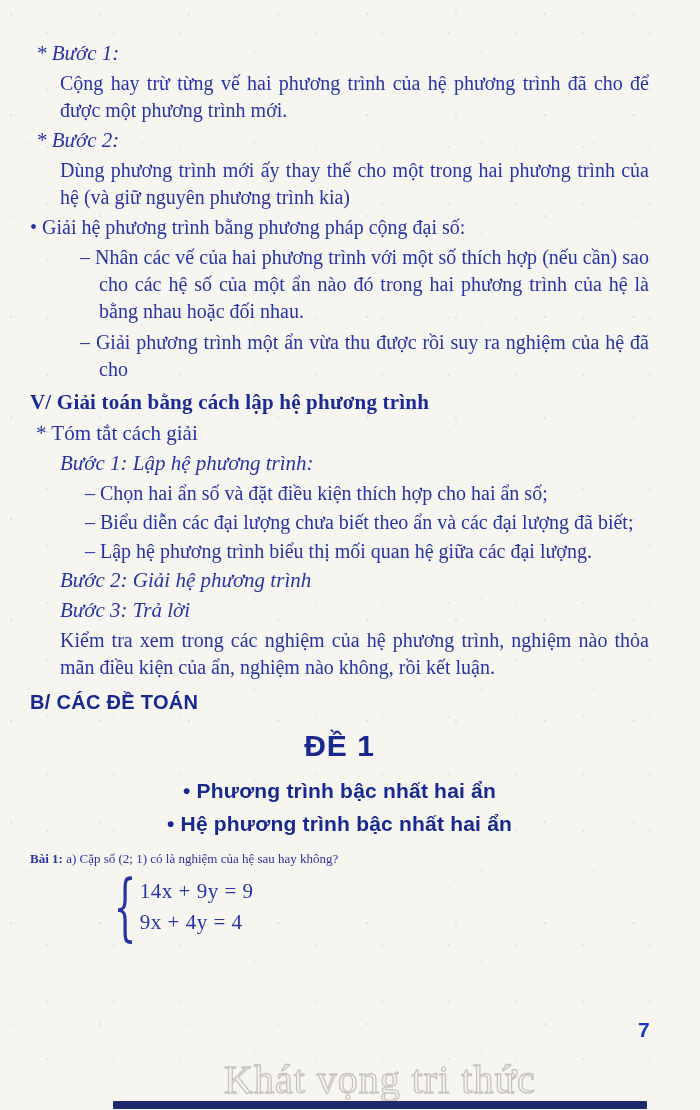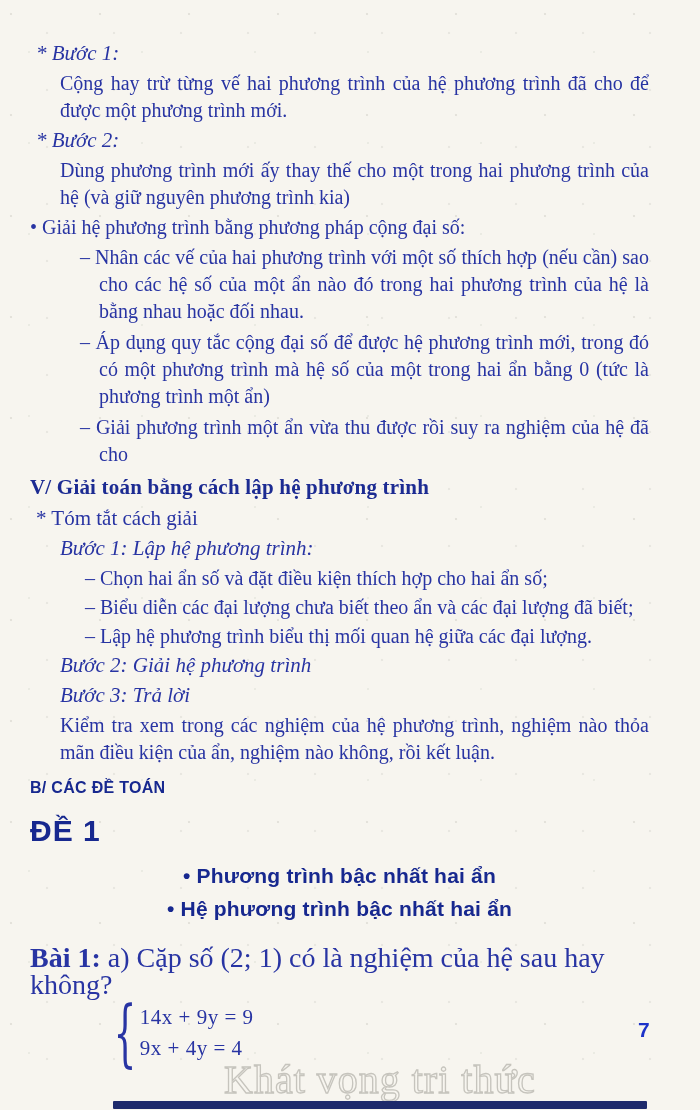--- a/index.html
+++ b/index.html
@@ -59,45 +59,46 @@
     font-size: 21px;
     margin: 2px 0 3px 30px;
     font-family: Liberation Serif, serif;
   }
   .dash-line {
     margin: 1px 0 2px 55px;
   }
   .b-heading {
     font-family: "Liberation Sans", sans-serif;
     font-weight: bold;
-    font-size: 16px;
+    font-size: 20px;
     color: #17288f;
     margin: 8px 0 6px 0;
     letter-spacing: .3px;
   }
   .exam-title {
     font-family: "Liberation Sans", sans-serif;
     font-weight: bold;
     font-size: 30px;
     color: #17288f;
+    text-align: center;
     margin: 16px 0 18px 0;
     letter-spacing: 1px;
   }
   .topic-line {
     font-family: "Liberation Sans", sans-serif;
     font-weight: bold;
     font-size: 21px;
     color: #17288f;
     text-align: center;
     margin: 0 0 6px 0;
     letter-spacing: .2px;
   }
   .exercise-line {
-    margin: 22px 0 4px 0;
-    font-size: 28px;
+    margin: 8px 0 4px 0;
+    font-size: 13px;
   }
   .exercise-label { font-weight: bold; }
   .equation-block {
     display: flex;
     align-items: center;
     margin: 2px 0 0 72px;
   }
   .brace {
     font-family: "DejaVu Serif", serif;
     font-size: 72px;
@@ -159,21 +160,20 @@
   <div class="content">
 
     <div class="star-line">* Bước 1:</div>
     <div class="para">Cộng hay trừ từng vế hai phương trình của hệ phương trình đã cho để được một phương trình mới.</div>
 
     <div class="star-line">* Bước 2:</div>
     <div class="para">Dùng phương trình mới ấy thay thế cho một trong hai phương trình của hệ (và giữ nguyên phương trình kia)</div>
 
     <div class="bullet-heading">• Giải hệ phương trình bằng phương pháp cộng đại số:</div>
     <div class="dash-para">– Nhân các vế của hai phương trình với một số thích hợp (nếu cần) sao cho các hệ số của một ẩn nào đó trong hai phương trình của hệ là bằng nhau hoặc đối nhau.</div>
-    <div class="dash-para">– Áp dụng quy tắc cộng đại số để được hệ phương trình mới, trong đó có một phương trình mà hệ số của một trong hai ẩn bằng 0 (tức là phương trình một ẩn)</div>
     <div class="dash-para">– Giải phương trình một ẩn vừa thu được rồi suy ra nghiệm của hệ đã cho</div>
 
     <div class="v-heading">V/ Giải toán bằng cách lập hệ phương trình</div>
     <div class="italic-line">* Tóm tắt cách giải</div>
     <div class="italic-step">Bước 1: Lập hệ phương trình:</div>
     <div class="dash-line">– Chọn hai ẩn số và đặt điều kiện thích hợp cho hai ẩn số;</div>
     <div class="dash-line">– Biểu diễn các đại lượng chưa biết theo ẩn và các đại lượng đã biết;</div>
     <div class="dash-line">– Lập hệ phương trình biểu thị mối quan hệ giữa các đại lượng.</div>
     <div class="italic-step">Bước 2: Giải hệ phương trình</div>
     <div class="italic-step">Bước 3: Trả lời</div>

